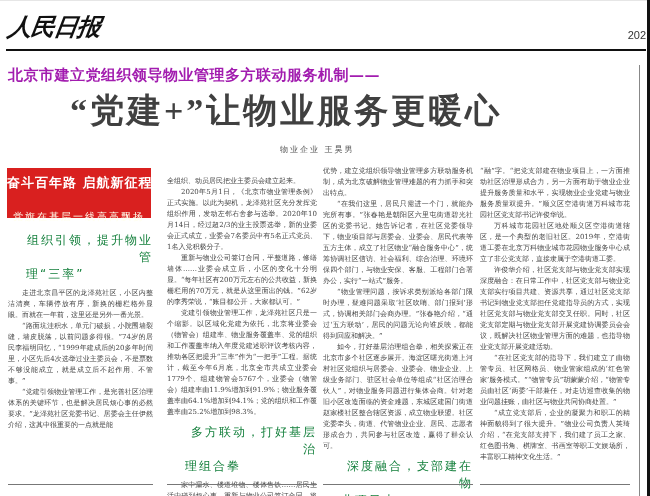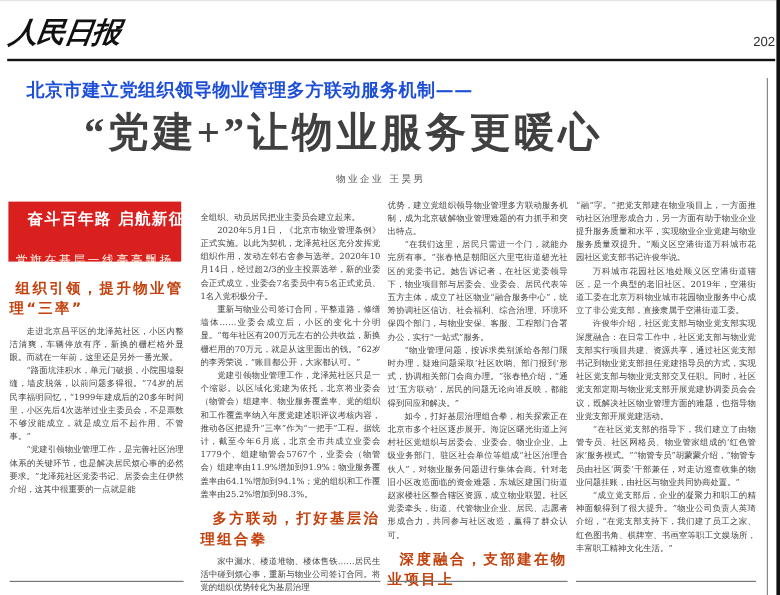--- a/index.html
+++ b/index.html
@@ -6,37 +6,37 @@
   html, body { width: 650px; height: 496px; overflow: hidden; background: #fff; }
   body { position: relative; font-family: "DejaVu Serif", "Liberation Serif", serif; color: #222; }
 
   .masthead { position: absolute; left: 0; top: 0; width: 650px; height: 50px; background: #fff; border-top: 1px solid #e6e6e6; }
   .logo { position: absolute; left: 8px; top: 10px; font-family: "DejaVu Serif", serif; font-size: 24px; font-style: italic; font-weight: bold; letter-spacing: -1px; color: #111; transform: skewX(-8deg); }
   .date-frag { position: absolute; right: 4px; top: 28px; font-family: "Liberation Sans", sans-serif; font-size: 11px; color: #333; }
   .rule-top { position: absolute; left: 6px; top: 49px; width: 640px; height: 2px; background: #111; }
   .right-bar { position: absolute; right: 0; top: 0; width: 3px; height: 496px; background: #111; }
   .frame-line { position: absolute; right: 10px; top: 65px; width: 1px; height: 431px; background: #888; }
 
-  .kicker { position: absolute; left: 22px; top: 66px; font-size: 15px; font-weight: bold; letter-spacing: 0.5px; color: #1d4ed8; white-space: nowrap; }
+  .kicker { position: absolute; left: 8px; top: 66px; font-size: 15px; font-weight: bold; letter-spacing: 0.5px; color: #a21caf; white-space: nowrap; }
   .headline { position: absolute; left: 70px; top: 88px; width: 480px; text-align: left; font-family: Liberation Serif, serif; font-size: 34px; font-weight: 900; letter-spacing: 3px; color: #404040; white-space: nowrap; }
   .byline { position: absolute; left: 280px; top: 144px; font-size: 8px; color: #555; letter-spacing: 2px; white-space: nowrap; }
 
   .redbox { position: absolute; left: 7px; top: 168px; width: 144px; height: 50px; background: #d9201f; color: #fff; text-align: center; }
-  .redbox .l1 { font-family: "DejaVu Sans", sans-serif; font-size: 13px; font-weight: bold; margin-top: 6px; letter-spacing: 1px; white-space: nowrap; padding-left: 16px; }
+  .redbox .l1 { font-family: "DejaVu Sans", sans-serif; font-size: 13px; font-weight: bold; margin-top: 6px; letter-spacing: 1px; white-space: nowrap; }
   .redbox .l2 { font-family: "DejaVu Sans", sans-serif; font-size: 10px; margin-top: 18px; letter-spacing: 2px; color: #ffe; white-space: nowrap; }
 
   .col { position: absolute; font-size: 7px; line-height: 11px; color: #444; text-align: justify; }
   .col p { text-indent: 2em; margin: 0; }
   .col p.noindent { text-indent: 0; }
   .col1 { left: 8px; top: 226px; width: 145px; }
   .col2 { left: 167px; top: 176px; width: 150px; }
   .col3 { left: 323px; top: 166px; width: 150px; }
   .col4 { left: 480px; top: 166px; width: 150px; }
 
-  .subhead { font-family: "DejaVu Sans", sans-serif; font-weight: bold; font-size: 12px; line-height: 17px; color: #c2410c; letter-spacing: 2px; margin: 6px 0 5px 0; text-indent: 0 !important; }
+  .subhead { font-family: "DejaVu Sans", sans-serif; font-weight: normal; font-size: 12px; line-height: 17px; color: #15803d; letter-spacing: 2px; margin: 6px 0 5px 18px; text-indent: 0 !important; }
   .subhead .first { display: block; text-align: right; }
 
   .bottom-rule { position: absolute; top: 484px; height: 1px; background: #777; }
   .br1 { left: 8px; width: 145px; }
   .br2 { left: 167px; width: 150px; }
   .br3 { left: 323px; width: 150px; }
   .br4 { left: 480px; width: 150px; }
 </style>
 </head>
 <body>

